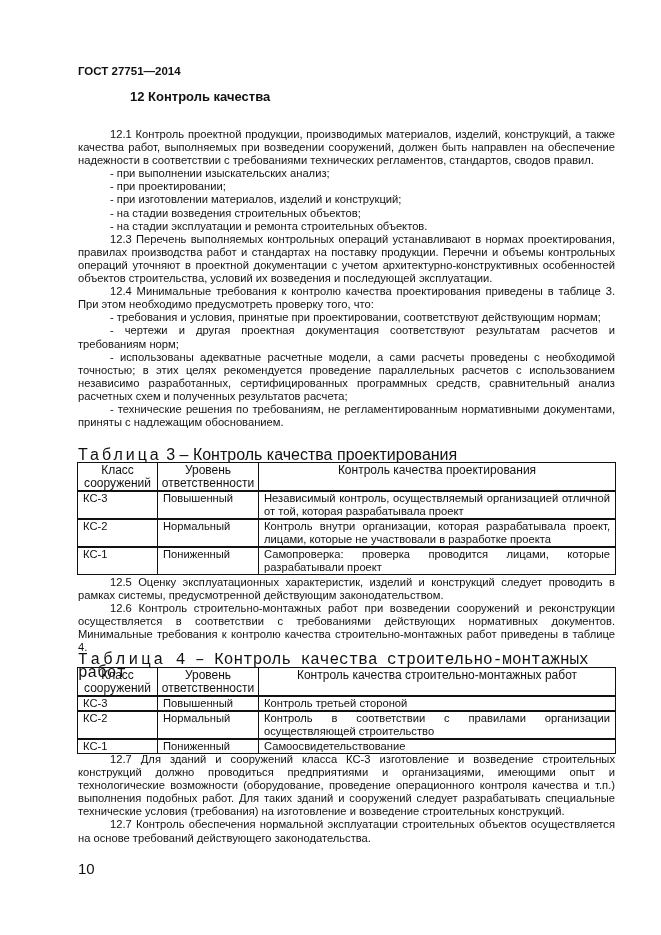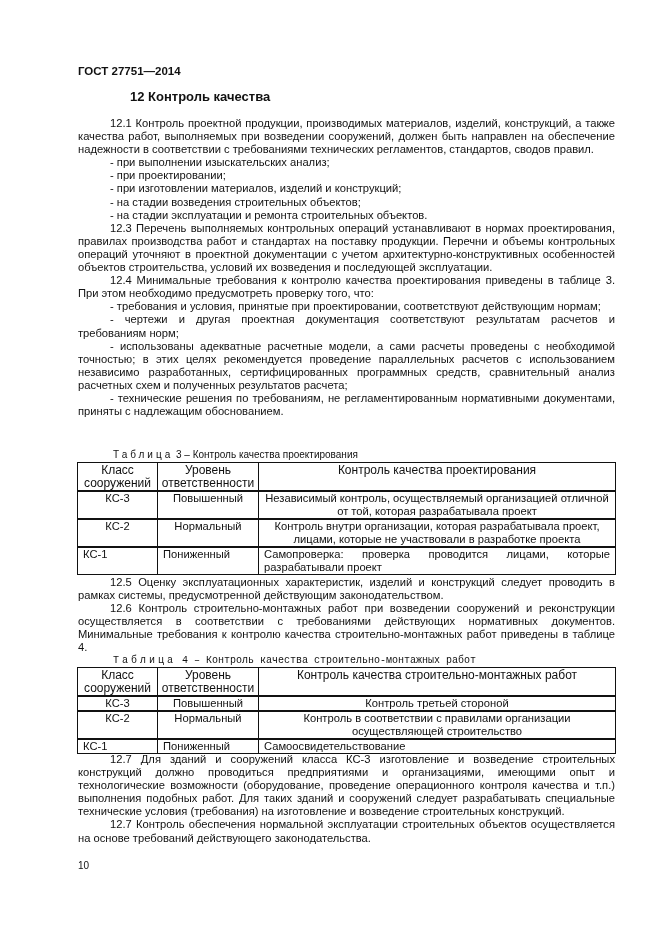--- a/index.html
+++ b/index.html
@@ -4,40 +4,40 @@
 <style>
   html, body { margin: 0; padding: 0; background: #ffffff; }
   body { width: 661px; height: 935px; position: relative; overflow: hidden;
          font-family: "Liberation Sans", sans-serif; color: #111; }
   .page { position: absolute; left: 0; top: 0; width: 599px; height: 935px; }
   .hdr { position: absolute; left: 78px; top: 65px; font-size: 11.5px; font-weight: bold; }
   .sec { position: absolute; left: 110px; top: 89px; font-size: 13px; font-weight: bold; margin-left: 20px; }
   .body { position: absolute; left: 78px; width: 537px; font-size: 11.2px; line-height: 13.1px; }
   .body p { margin: 0; text-align: justify; text-indent: 32px; }
   .body p.li { text-indent: 32px; }
-  .cap { position: absolute; left: 78px; font-size: 10px; line-height: 13px; margin-left: 35px; }
+  .cap { position: absolute; left: 78px; font-size: 16px; line-height: 13px; }
   .cap .sp { letter-spacing: 3px; }
   table.t { position: absolute; left: 77px; width: 539px; border-collapse: collapse;
             font-size: 11.2px; line-height: 13px; }
   table.t td, table.t th { border: 1.2px solid #111; padding: 0 5px; vertical-align: top; }
   table.t th { font-weight: normal; font-size: 12px; text-align: center; line-height: 12.5px; padding: 1px 3px; }
   table.t tr.hrow { border-bottom: 2.5px solid #111; }
   table.t td.desc { text-align: justify; }
-  table.t tr.r td { border-bottom: 2.5px solid #111; text-align: center; }
-  .pnum { position: absolute; left: 78px; top: 860px; font-size: 10px; }
+  table.t tr.r td { border-bottom: 2.5px solid #111; }
+  .pnum { position: absolute; left: 78px; top: 860px; font-size: 15px; }
 </style>
 </head>
 <body>
 
 <div class="page">
 
   <div class="hdr">ГОСТ 27751—2014</div>
   <div class="sec">12 Контроль качества</div>
 
-  <div class="body" style="top:117px;">
+  <div class="body" style="top:128px;">
     <p>12.1 Контроль проектной продукции, производимых материалов, изделий, конструкций, а также качества работ, выполняемых при возведении сооружений, должен быть направлен на обеспечение надежности в соответствии с требованиями технических регламентов, стандартов, сводов правил.</p>
     <p class="li">- при выполнении изыскательских анализ;</p>
     <p class="li">- при проектировании;</p>
     <p class="li">- при изготовлении материалов, изделий и конструкций;</p>
     <p class="li">- на стадии возведения строительных объектов;</p>
     <p class="li">- на стадии эксплуатации и ремонта строительных объектов.</p>
     <p>12.3 Перечень выполняемых контрольных операций устанавливают в нормах проектирования, правилах производства работ и стандартах на поставку продукции. Перечни и объемы контрольных операций уточняют в проектной документации с учетом архитектурно-конструктивных особенностей объектов строительства, условий их возведения и последующей эксплуатации.</p>
     <p>12.4 Минимальные требования к контролю качества проектирования приведены в таблице 3. При этом необходимо предусмотреть проверку того, что:</p>
     <p class="li">- требования и условия, принятые при проектировании, соответствуют действующим нормам;</p>
     <p class="li">- чертежи и другая проектная документация соответствуют результатам расчетов и требованиям норм;</p>

